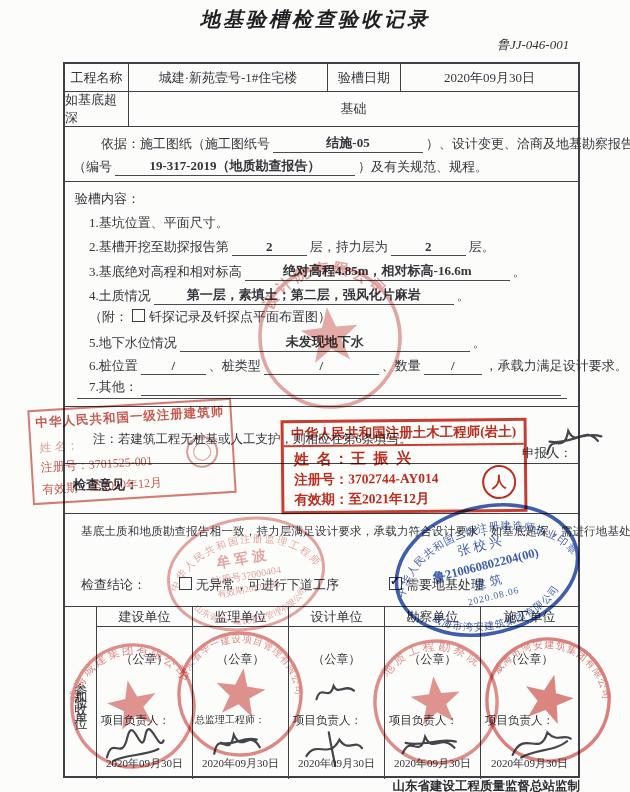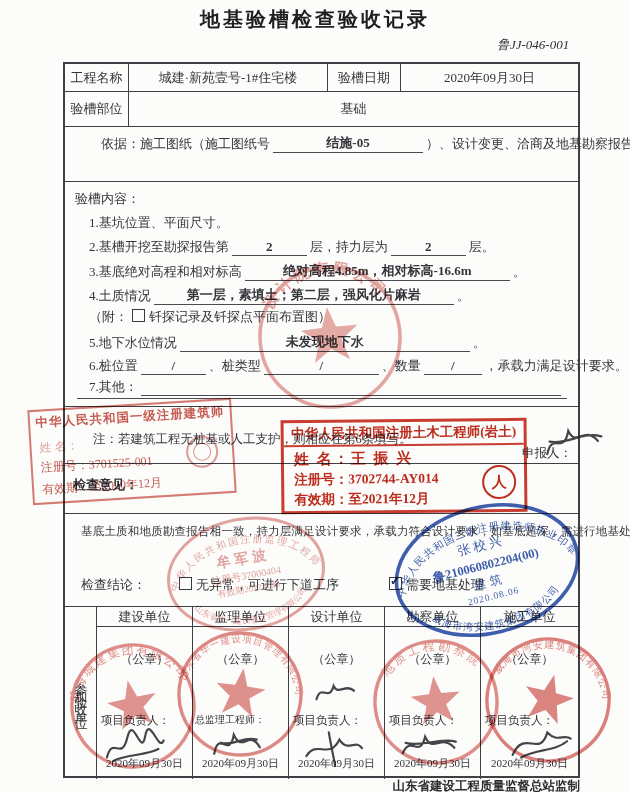--- a/index.html
+++ b/index.html
@@ -1,20 +1,20 @@
 <!DOCTYPE html>
 <html><head>
 <meta charset="utf-8">
 <style>
   html,body{margin:0;padding:0;background:#e8e8e6;}
   .page{position:relative;width:630px;height:792px;background:#fcfcfa;overflow:hidden;
         font-family:"Liberation Serif","DejaVu Serif",serif;color:#34353b;}
   .abs{position:absolute;box-sizing:border-box;}
   .title{top:6px;left:0;width:100%;text-align:center;font-size:20px;font-weight:bold;
-         letter-spacing:3px;color:#1f1f22;}
+         letter-spacing:3px;color:#1f1f22;font-style:italic;}
   .code{top:36px;left:497px;font-size:13px;color:#2e2f33;font-style:italic;}
   .tbl{left:63px;top:62px;width:517px;height:716px;border:2px solid #3f4045;}
   .cell{position:absolute;box-sizing:border-box;display:flex;align-items:center;
         justify-content:center;font-size:13px;}
   .bR{border-right:1.4px solid #3f4045;} .bB{border-bottom:1.4px solid #3f4045;}
   .row{position:absolute;left:0;width:100%;box-sizing:border-box;}
   .txt{position:absolute;font-size:13px;white-space:nowrap;}
   .u{display:inline-block;border-bottom:1.2px solid #4a4b50;text-align:center;
      margin:0 3px;vertical-align:bottom;min-height:15px;font-weight:bold;}
   .box{display:inline-block;width:11px;height:11px;border:1.5px solid #3a3b40;
@@ -48,26 +48,29 @@
   <div class="abs title">地基验槽检查验收记录</div>
   <div class="abs code">鲁JJ-046-001</div>
 
   <div class="abs tbl">
 
     <div class="cell bR bB" style="left:0;top:0;width:64px;height:28px">工程名称</div>
     <div class="cell bR bB" style="left:64px;top:0;width:199px;height:28px">城建·新苑壹号-1#住宅楼</div>
     <div class="cell bR bB" style="left:263px;top:0;width:73px;height:28px">验槽日期</div>
     <div class="cell bB" style="left:336px;top:0;width:177px;height:28px">2020年09月30日</div>
 
-    <div class="cell bR bB" style="left:0;top:28px;width:64px;height:35px">验槽部位</div>
+    <div class="cell bR bB" style="left:0;top:28px;width:64px;height:35px">如基底超深</div>
     <div class="cell bB" style="left:64px;top:28px;width:449px;height:35px">基础</div>
 
     <div class="row bB" style="top:63px;height:55px">
       <div class="txt" style="left:36px;top:7px">
         <span>依据：施工图纸（施工图纸号</span><span class="u" style="width:150px">结施-05</span><span>）、设计变更、洽商及地基勘察报告</span>
+      </div>
+      <div class="txt" style="left:8px;top:30px">
+        <span>（编号</span><span class="u" style="width:240px">19-317-2019（地质勘查报告）</span><span>）及有关规范、规程。</span>
       </div>
     </div>
 
     <div class="row bB" style="top:118px;height:225px">
       <div class="txt" style="left:10px;top:8px">验槽内容：</div>
       <div class="txt" style="left:24px;top:32px">1.基坑位置、平面尺寸。</div>
       <div class="txt" style="left:24px;top:56px">
         <span>2.基槽开挖至勘探报告第</span><span class="u" style="width:75px">2</span><span>层，持力层为</span><span class="u" style="width:75px">2</span><span>层。</span>
       </div>
       <div class="txt" style="left:24px;top:80px">

